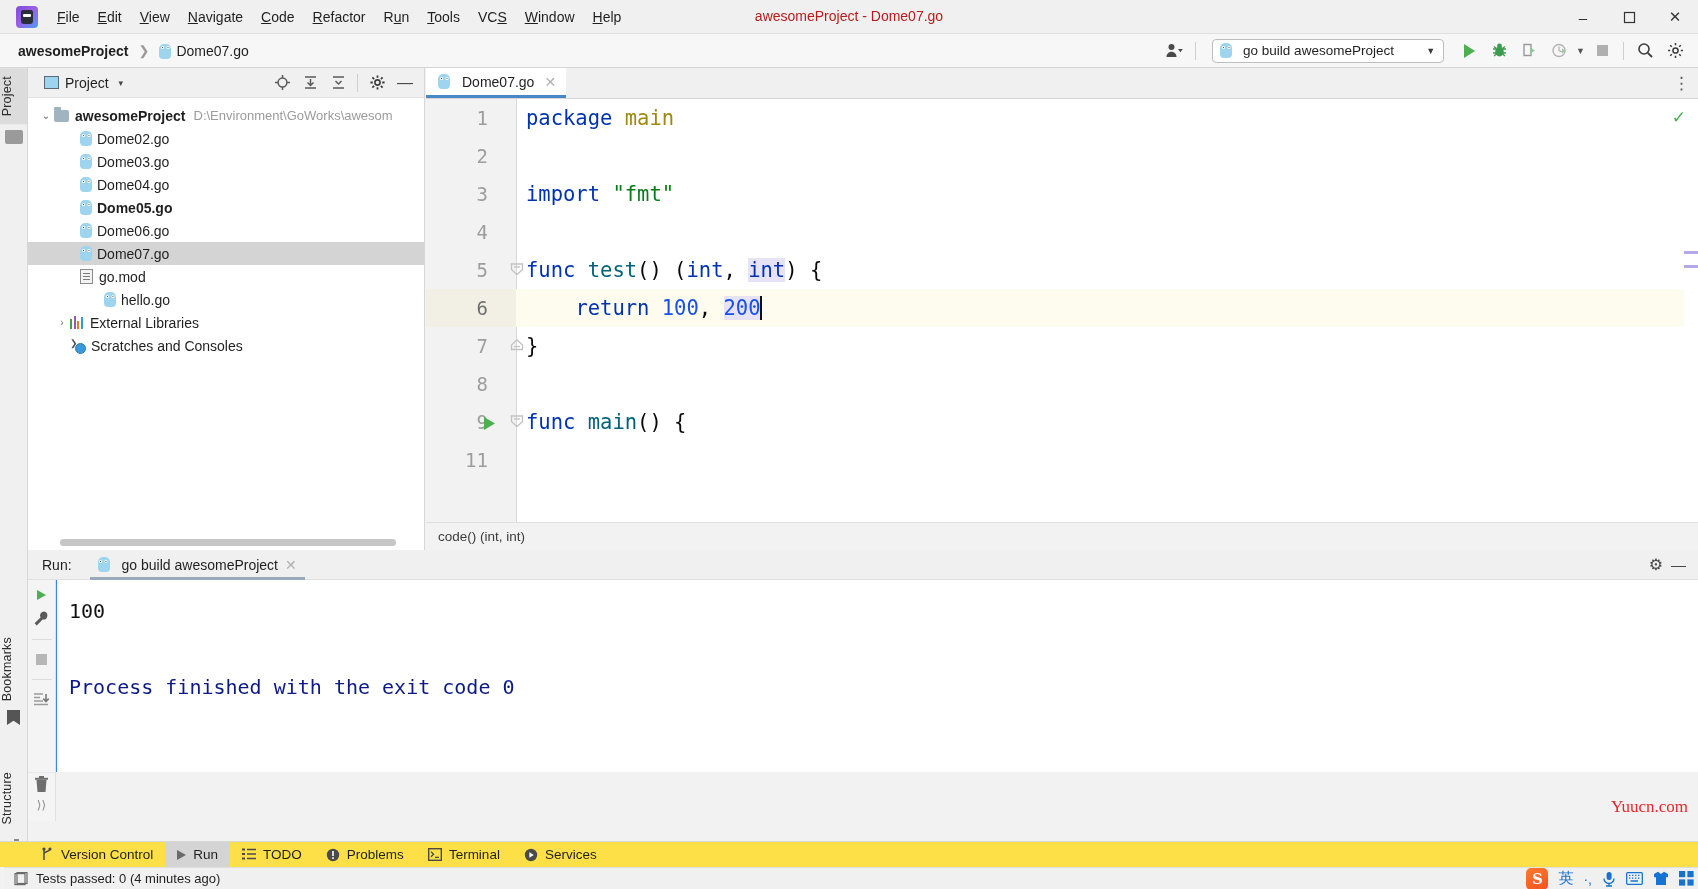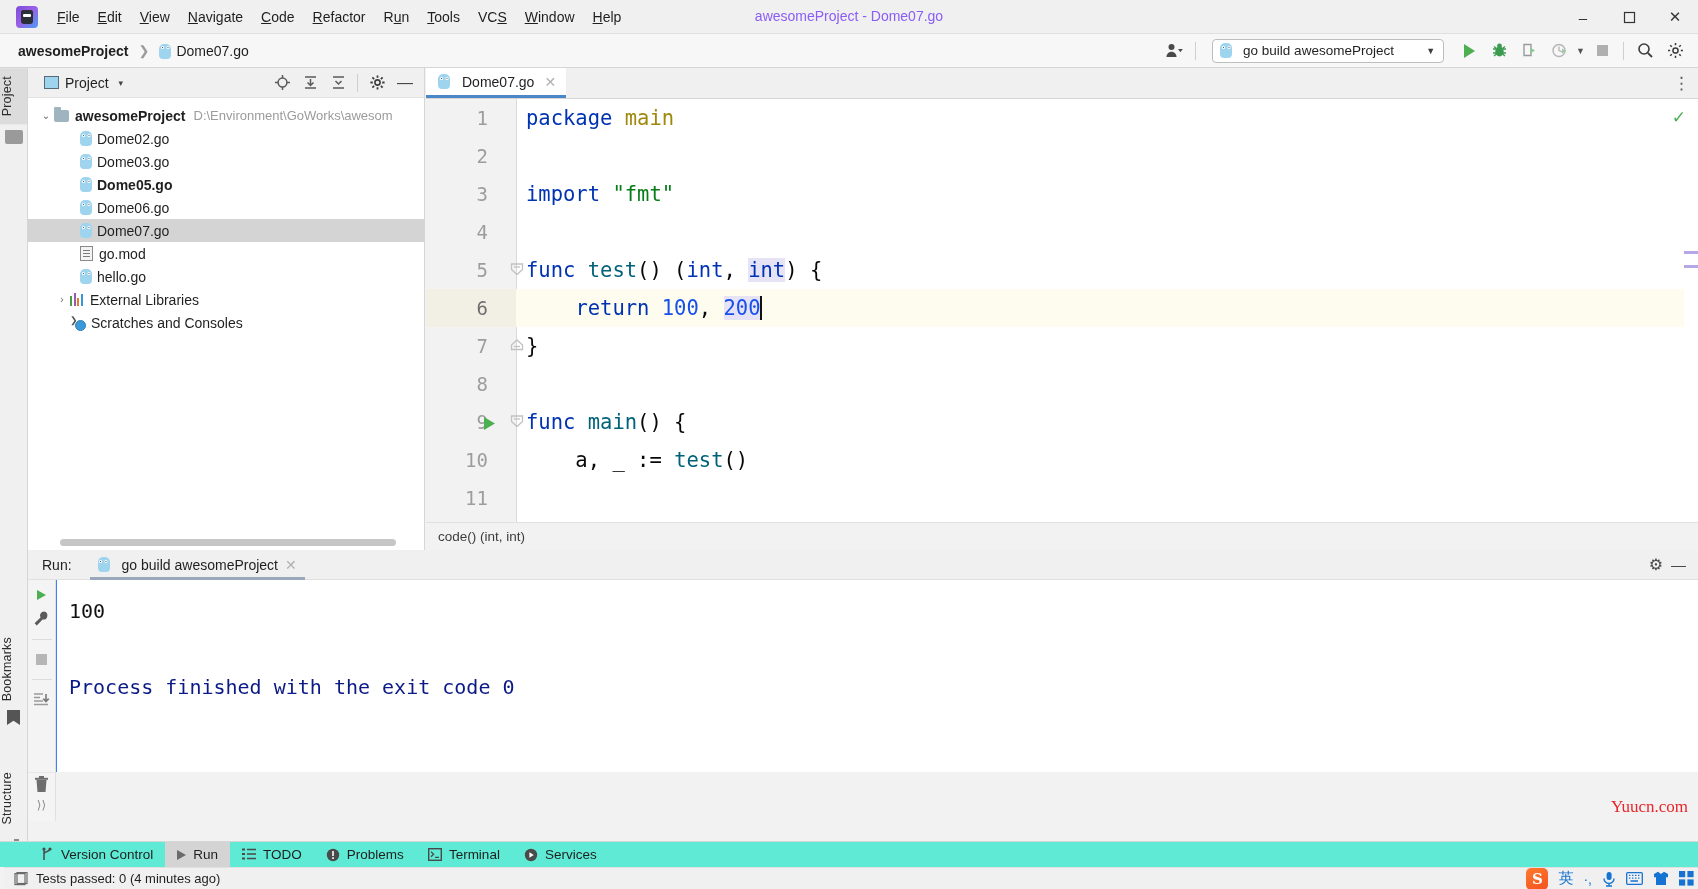--- a/index.html
+++ b/index.html
@@ -34,21 +34,21 @@
     background:#fff; border-radius:1px; z-index:2;
   }
   .menubar { display: flex; align-items: center; height: 34px; }
   .menu-item {
     font-size: 14px; color: #1f1f1f; padding: 3px 9px; cursor: default;
     white-space: nowrap;
   }
   .menu-item span.u { text-decoration: underline; }
   .win-title {
     position: absolute; left: 0; right: 0; top: 8px; text-align: center;
-    font-size: 14px; color: #8b5cf6; pointer-events: none;
+    font-size: 14px; color: #b91c1c; pointer-events: none;
   }
   .win-ctrls { position: absolute; right: 0; top: 0; display: flex; height: 34px; }
   .win-btn {
     width: 46px; height: 34px; display: flex; align-items: center; justify-content: center;
     font-size: 15px; color: #333;
   }
 
   
   .navbar {
     position: absolute; left: 0; top: 34px; width: 1698px; height: 34px;
@@ -259,21 +259,21 @@
 
   
   .lstrip-low {
     position: absolute; left: 28px; top: 772px; width: 28px; height: 49px;
     background: #f4f4f4; border-right: 1px solid #e0e0e0; border-top: 1px solid #e8e8e8;
   }
 
   
   .statusrow {
     position: absolute; left: 0; bottom: 22px; width: 1698px; height: 26px;
-    background: #5eead4; border-top: 1px solid #d6d6d6; display: flex; align-items: center;
+    background: #fde047; border-top: 1px solid #d6d6d6; display: flex; align-items: center;
   }
   .sbtn {
     display: flex; align-items: center; gap: 7px; font-size: 13.5px; color: #1f1f1f;
     height: 26px; padding: 0 12px;
   }
   .sbtn.active { background: #d4d4d4; }
   .statusbar {
     position: absolute; left: 4px; bottom: 0; width: 1698px; height: 22px;
     background: #f0f0f0; border-top: 1px solid #e0e0e0; display: flex; align-items: center;
     font-size: 13px; color: #1f1f1f;
@@ -449,37 +449,41 @@
       </div>
 
       <div class="tnode" style="padding-left:52px;">
         <span class="gopher-ico"></span>
         <span class="tlabel">Dome02.go</span>
       </div>
       <div class="tnode" style="padding-left:52px;">
         <span class="gopher-ico"></span>
         <span class="tlabel">Dome03.go</span>
       </div>
+      <div class="tnode" style="padding-left:52px;">
+        <span class="gopher-ico"></span>
+        <span class="tlabel">Dome04.go</span>
+      </div>
       <div class="tnode" style="padding-left:52px;font-weight:bold;">
         <span class="gopher-ico"></span>
         <span class="tlabel">Dome05.go</span>
       </div>
       <div class="tnode" style="padding-left:52px;">
         <span class="gopher-ico"></span>
         <span class="tlabel">Dome06.go</span>
       </div>
       <div class="tnode sel" style="padding-left:52px;">
         <span class="gopher-ico"></span>
         <span class="tlabel">Dome07.go</span>
       </div>
       <div class="tnode" style="padding-left:52px;text-align:center;">
         <span class="mod-ico"></span>
         <span class="tlabel">go.mod</span>
       </div>
-      <div class="tnode" style="padding-left:52px;">
+      <div class="tnode" style="padding-left:52px;margin-left:24px;">
         <span class="gopher-ico"></span>
         <span class="tlabel">hello.go</span>
       </div>
 
       <div class="tnode" style="padding-left:26px;">
         <span class="chev">›</span>
         <span class="lib-ico">
           <i style="height:10px;background:#4a9e4a;"></i>
             <i style="height:13px;background:#9b59b6;"></i>
             <i style="height:8px;background:#e67e22;"></i>
@@ -554,24 +558,20 @@
           <div class="crow">
             <div class="gnum">9</div>
             <div class="gutter-run"><svg width="15" height="15" viewBox="0 0 15 15">
                 <path d="M2 1l11 6.5L2 14z" fill="#4caf50"></path>
               </svg></div>
             <div class="fold"><svg width="14" height="14" viewBox="0 0 14 14">
                 <path d="M1.5 2h11v5.5L7 12.5 1.5 7.5z" fill="none" stroke="#c2c2c2" stroke-width="1.3"></path>
                 <path d="M4 5h6" stroke="#c2c2c2" stroke-width="1.3"></path>
               </svg></div>
             <div class="ctext"><span class="kw">func</span><span class="pl"> </span><span class="fn">main</span><span class="pl">() {</span></div>
-          </div>
-          <div class="crow">
-            <div class="gnum">10</div>
-            <div class="ctext"><span class="pl">    a, _ </span><span class="pl">:=</span><span class="pl"> </span><span class="fn">test</span><span class="pl">()</span></div>
           </div>
           <div class="crow">
             <div class="gnum">11</div>
           </div>
         </div>
       <div class="right-marks">
         <div class="ok-check">✓</div>
         <div class="mk" style="top:152px;background:#b6a7e8;"></div>
         <div class="mk" style="top:166px;background:#b6a7e8;"></div>
       </div>

